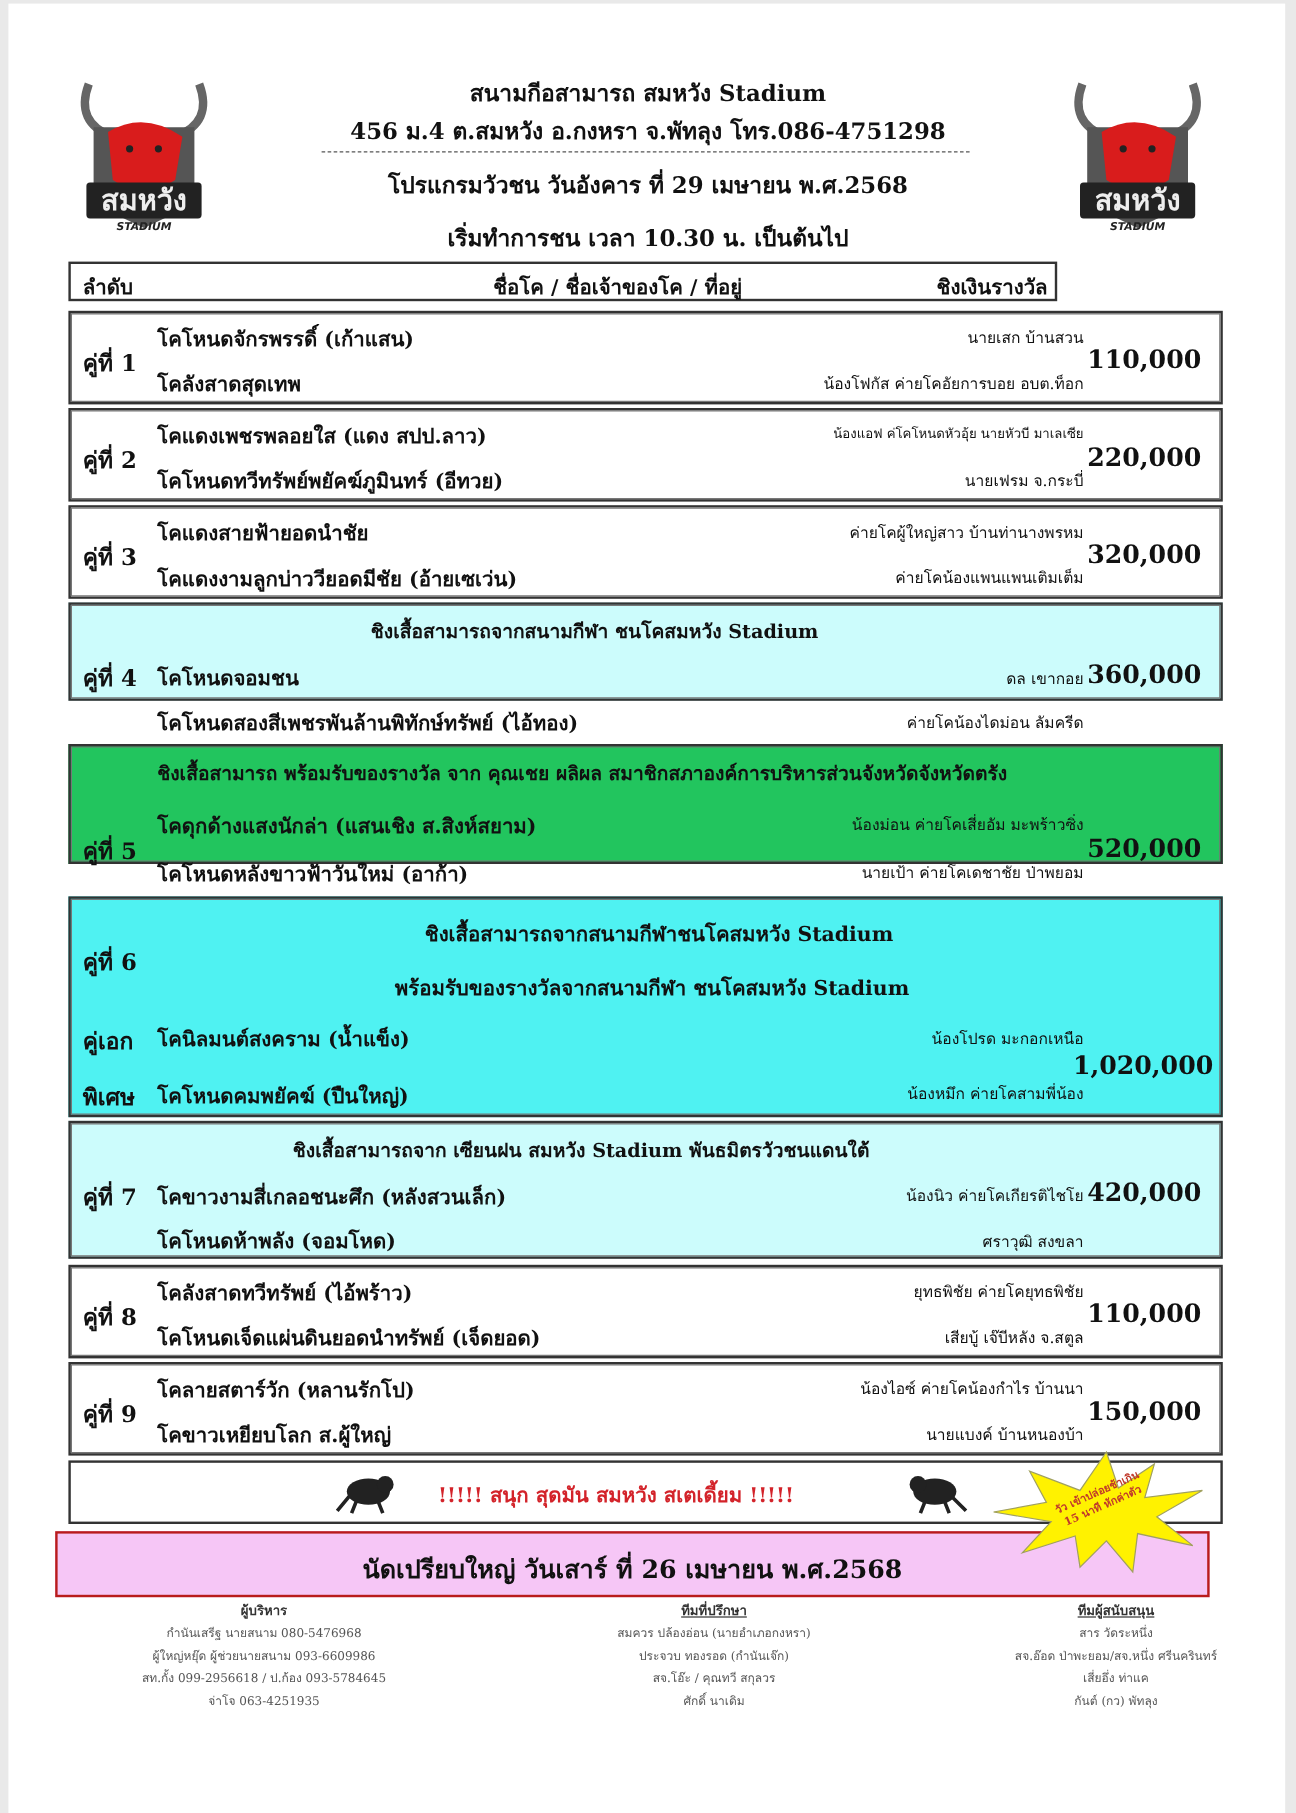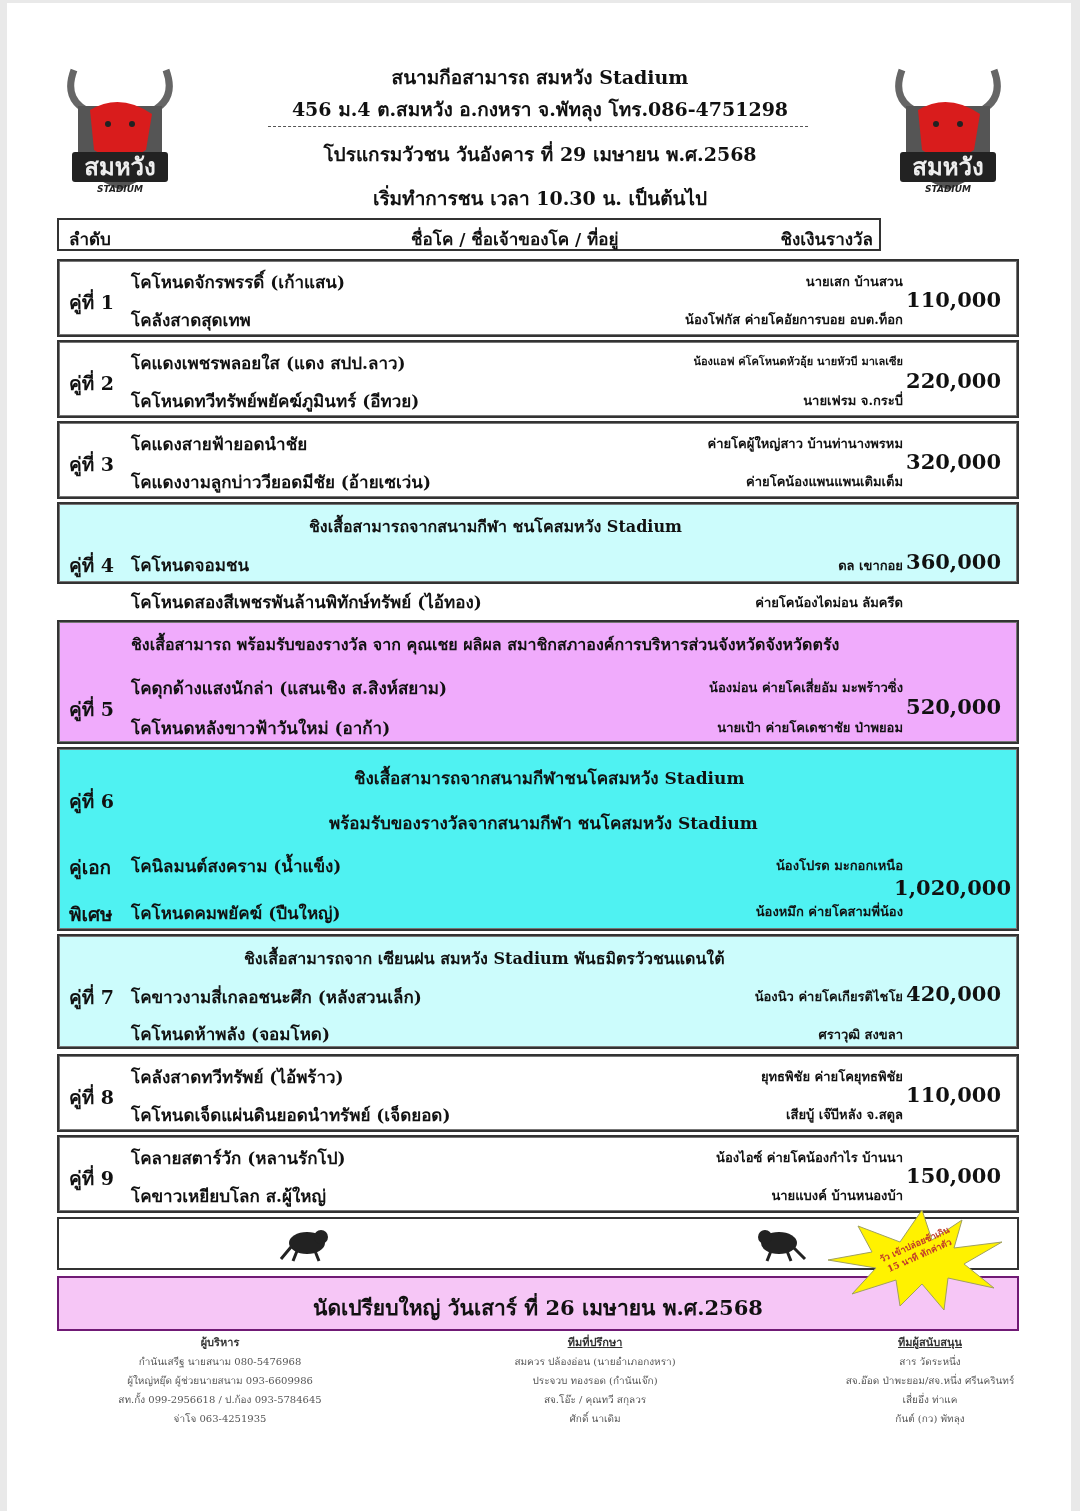--- a/index.html
+++ b/index.html
@@ -12,27 +12,27 @@
   .h1{top:62px;font-size:19px;}
   .h2{top:94px;font-size:19px;}
   .dots{position:absolute;left:268px;top:126px;width:540px;border-top:1.5px dashed #555;}
   .h3{top:139px;font-size:19px;}
   .h4{top:183px;font-size:19px;}
   .colhead{position:absolute;left:57px;top:218px;width:824px;height:33px;border:2px solid #333;box-sizing:border-box;font-weight:bold;font-size:17px;}
   .colhead span{position:absolute;top:5px;}
   .box{position:absolute;left:57px;width:962px;border:2px solid #333;box-sizing:border-box;box-shadow:0 0 0 1px #777 inset;}
   .pair-label{position:absolute;left:10px;font-weight:bold;font-size:19px;white-space:nowrap;}
   .bull{position:absolute;left:72px;font-weight:bold;font-size:17px;white-space:nowrap;}
-  .owner{position:absolute;right:114px;font-weight:bold;font-size:13px;white-space:nowrap;text-align:right;}
+  .owner{position:absolute;right:114px;font-weight:normal;font-size:13px;white-space:nowrap;text-align:right;}
   .prize{position:absolute;right:16px;font-weight:bold;font-size:21px;white-space:nowrap;}
   .banner{position:absolute;font-weight:bold;font-size:16px;white-space:nowrap;}
   .fun{position:absolute;left:57px;top:1217px;width:962px;height:53px;border:2px solid #333;box-sizing:border-box;}
   .fun-text{position:absolute;left:306px;top:13px;color:#d3232a;font-weight:bold;font-size:17px;white-space:nowrap;}
   .bullicon{position:absolute;top:8px;width:56px;height:36px;}
-  .next{position:absolute;left:57px;top:1276px;width:962px;height:55px;border:2px solid #701a75;box-sizing:border-box;background:#f6c6f6;}
+  .next{position:absolute;left:46px;top:1276px;width:962px;height:55px;border:2px solid #b91c1c;box-sizing:border-box;background:#f6c6f6;}
   .next-text{position:absolute;left:0;right:0;top:13px;text-align:center;font-weight:bold;font-size:21px;}
   .star{position:absolute;left:822px;top:1208px;width:186px;height:104px;}
   .star-text{position:absolute;left:872px;top:1238px;width:90px;transform:rotate(-24deg);font-size:9px;color:#c0392b;font-weight:bold;text-align:center;line-height:12px;}
   .foot{position:absolute;top:1333px;text-align:center;font-size:10px;color:#555;line-height:19px;white-space:nowrap;}
   .foot .ft{font-weight:bold;font-size:11px;color:#333;}
   .foot .ft.u{text-decoration:underline;}
 </style>
 </head>
 <body>
 
@@ -103,21 +103,21 @@
 <div class="box" style="top:502px;height:82px;background:#ccfcfc;">
   <div class="banner" style="left:250px;top:10px">ชิงเสื้อสามารถจากสนามกีฬา ชนโคสมหวัง Stadium</div>
   <div class="pair-label" style="top:46px">คู่ที่ 4</div>
   <div class="bull" style="top:47px">โคโหนดจอมชน</div>
   <div class="owner" style="top:51px">ดล เขากอย</div>
   <div class="bull" style="top:84px">โคโหนดสองสีเพชรพันล้านพิทักษ์ทรัพย์ (ไอ้ทอง)</div>
   <div class="owner" style="top:88px">ค่ายโคน้องไดม่อน ลัมครีด</div>
   <div class="prize" style="top:45px">360,000</div>
 </div>
 
-<div class="box" style="top:620px;height:124px;background:#f0abfc;">
+<div class="box" style="top:620px;height:100px;background:#22c55e;">
   <div class="banner" style="left:72px;top:10px">ชิงเสื้อสามารถ พร้อมรับของรางวัล จาก คุณเชย  ผลิผล  สมาชิกสภาองค์การบริหารส่วนจังหวัดจังหวัดตรัง</div>
   <div class="pair-label" style="top:72px">คู่ที่ 5</div>
   <div class="bull" style="top:52px">โคดุกด้างแสงนักล่า (แสนเชิง ส.สิงห์สยาม)</div>
   <div class="owner" style="top:55px">น้องม่อน ค่ายโคเสี่ยอัม มะพร้าวซิ่ง</div>
   <div class="bull" style="top:92px">โคโหนดหลังขาวฟ้าวันใหม่ (อาก้า)</div>
   <div class="owner" style="top:95px">นายเป้า ค่ายโคเดชาชัย ป่าพยอม</div>
   <div class="prize" style="top:72px">520,000</div>
 </div>
 
 <div class="box" style="top:747px;height:184px;background:#4ff2f2;">
@@ -160,20 +160,21 @@
   <div class="owner" style="top:48px">นายแบงค์ บ้านหนองบ้า</div>
   <div class="prize" style="top:26px">150,000</div>
 </div>
 
 <div class="fun">
   <svg class="bullicon" style="left:218px" viewBox="0 0 56 36">
     <ellipse cx="30" cy="16" rx="18" ry="11" fill="#222"></ellipse>
     <circle cx="44" cy="10" r="7" fill="#222"></circle>
     <path d="M14 20 L4 32 M20 24 L16 34 M38 24 L42 34" stroke="#222" stroke-width="3"></path>
   </svg>
+  <div class="fun-text">!!!!! สนุก  สุดมัน  สมหวัง  สเตเดี้ยม !!!!!</div>
   <svg class="bullicon" style="left:694px" viewBox="0 0 56 36">
     <ellipse cx="26" cy="16" rx="18" ry="11" fill="#222"></ellipse>
     <circle cx="12" cy="10" r="7" fill="#222"></circle>
     <path d="M40 20 L52 32 M34 24 L38 34 M18 24 L14 34" stroke="#222" stroke-width="3"></path>
   </svg>
 </div>
 
 <div class="next">
   <div class="next-text">นัดเปรียบใหญ่ วันเสาร์ ที่ 26 เมษายน พ.ศ.2568</div>
 </div>

